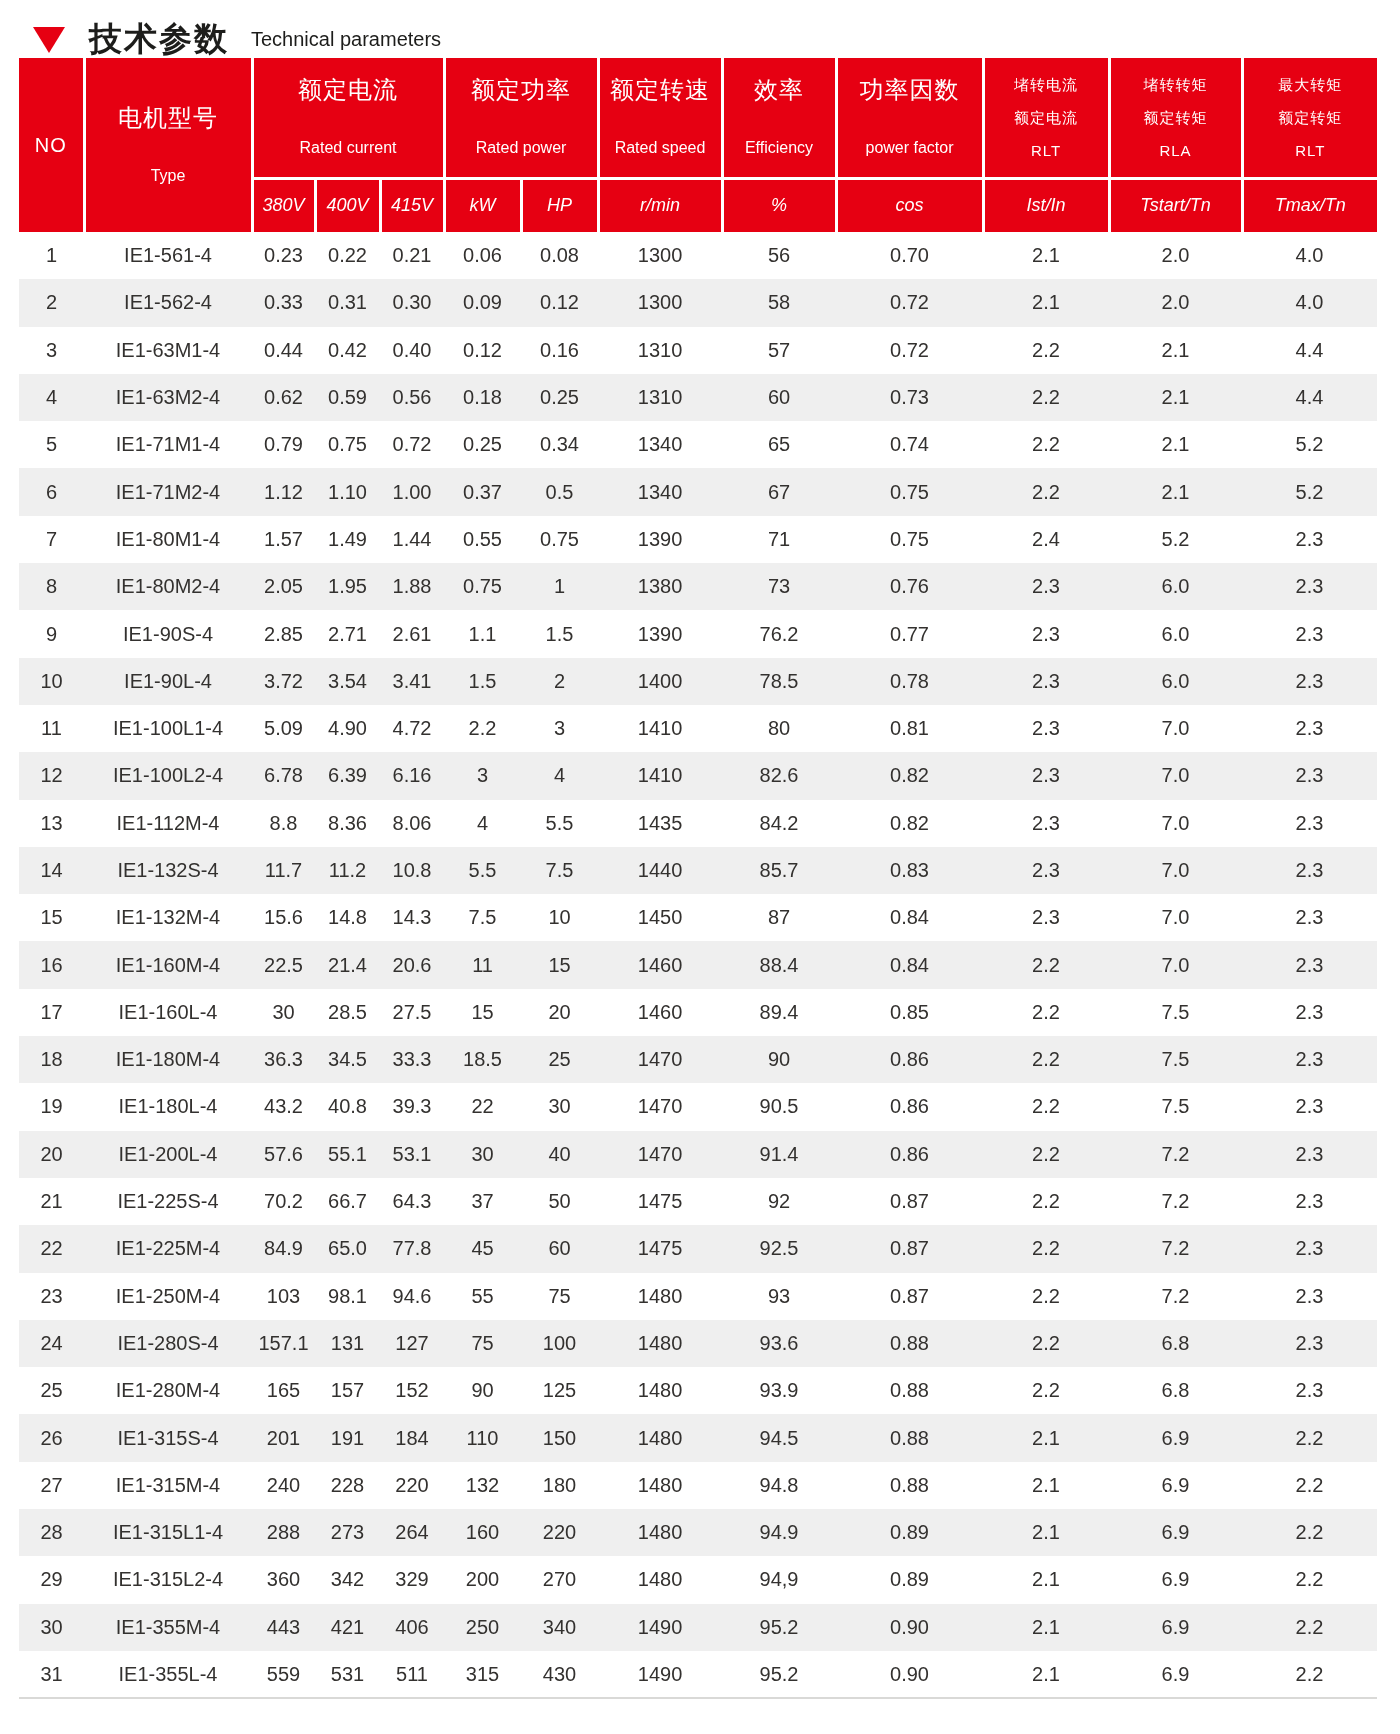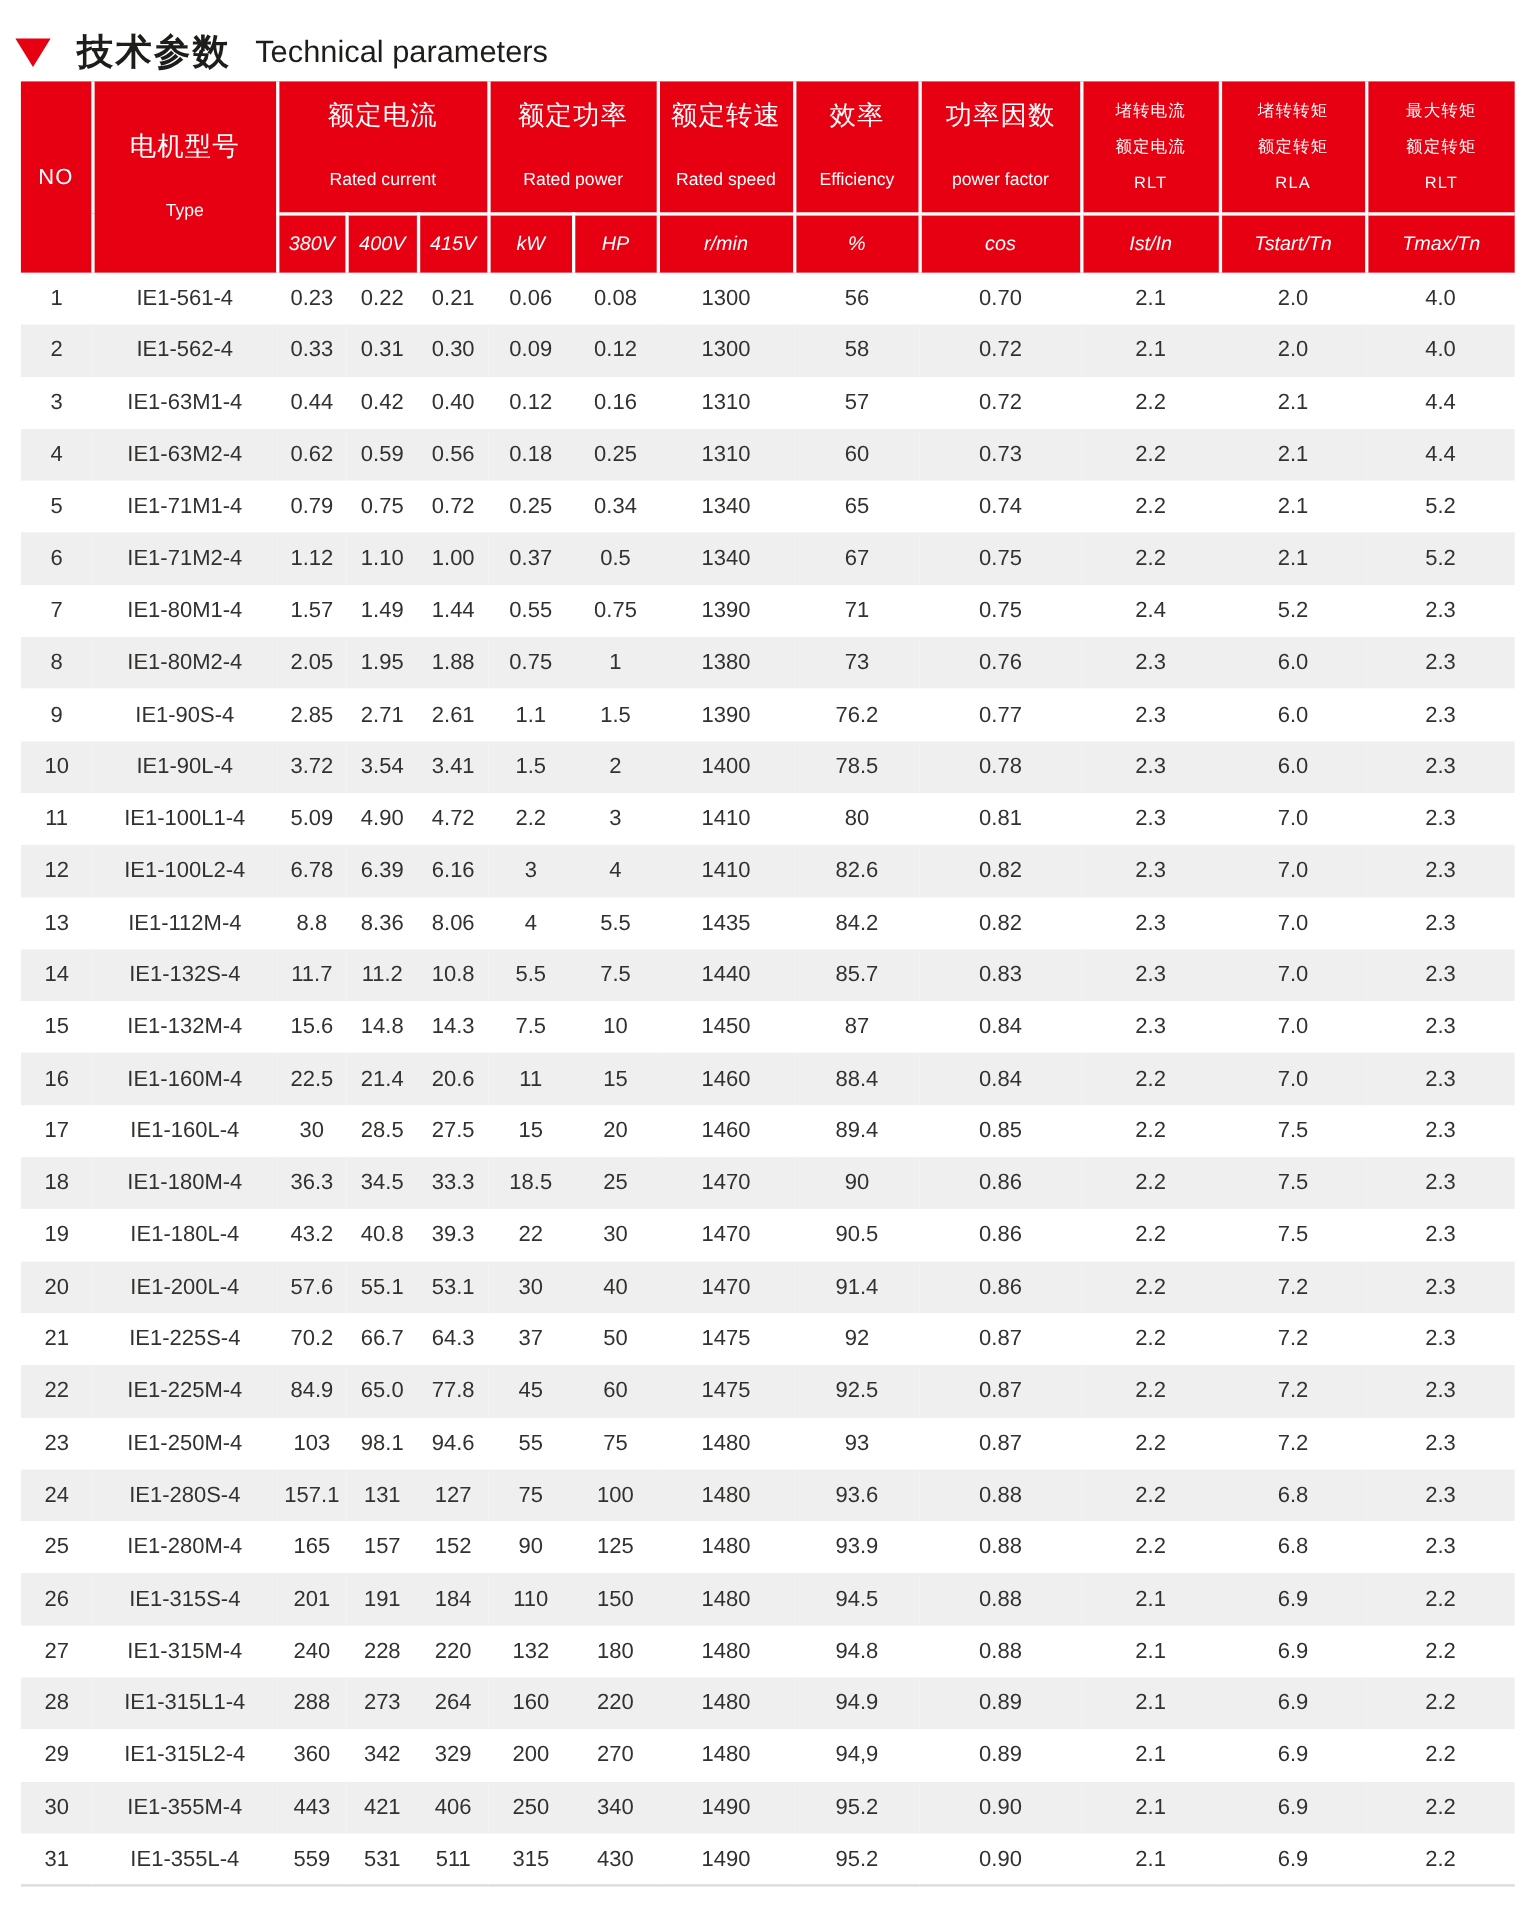--- a/index.html
+++ b/index.html
@@ -10,39 +10,39 @@
     font-family: "Liberation Sans", "DejaVu Sans", sans-serif;
     color: #333;
     overflow: hidden;
   }
   .page { width: 1400px; height: 1734px; position: relative; }
 
   
   .title-bar {
     display: flex;
     align-items: center;
-    padding: 20px 0 0 14px;
-    height: 74px;
+    padding: 20px 0 0 33px;
+    height: 58px;
   }
   .tri {
     width: 0; height: 0;
     border-left: 16px solid transparent;
     border-right: 16px solid transparent;
     border-top: 26px solid #e60012;
     margin-right: 24px;
     margin-top: 2px;
   }
   .title-zh {
     font-size: 33px;
     font-weight: 700;
     color: #1d1d1b;
     letter-spacing: 2px;
   }
   .title-en {
-    font-size: 28px;
+    font-size: 20px;
     font-weight: 400;
     color: #1d1d1b;
     margin-left: 22px;
     letter-spacing: 0px;
   }
 
   
   table.spec {
     margin-left: 19px;
     width: 1358px;

